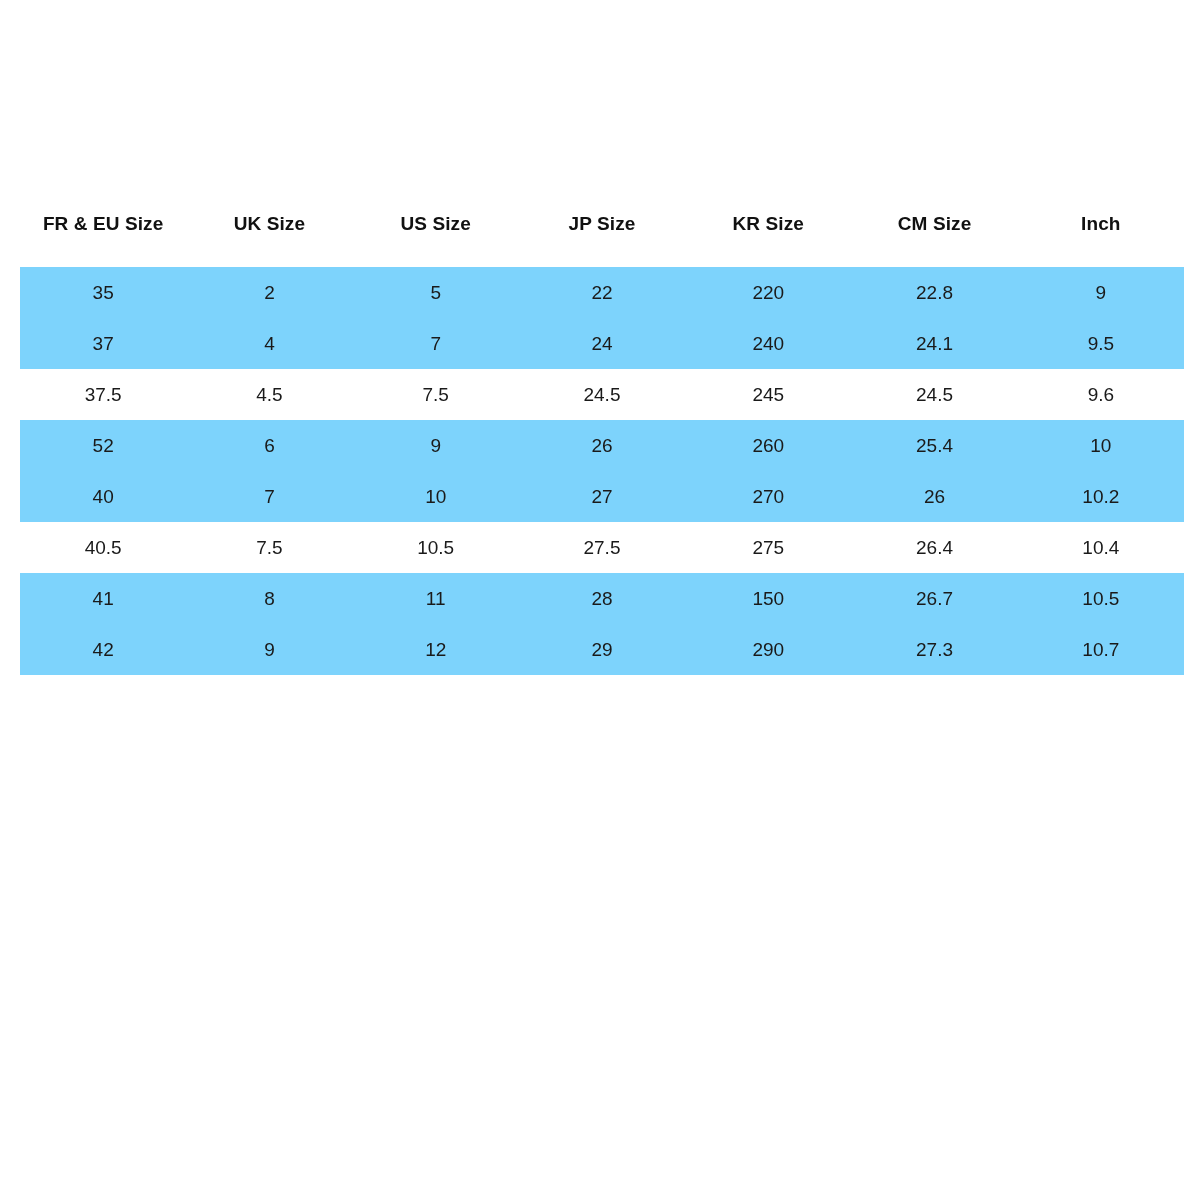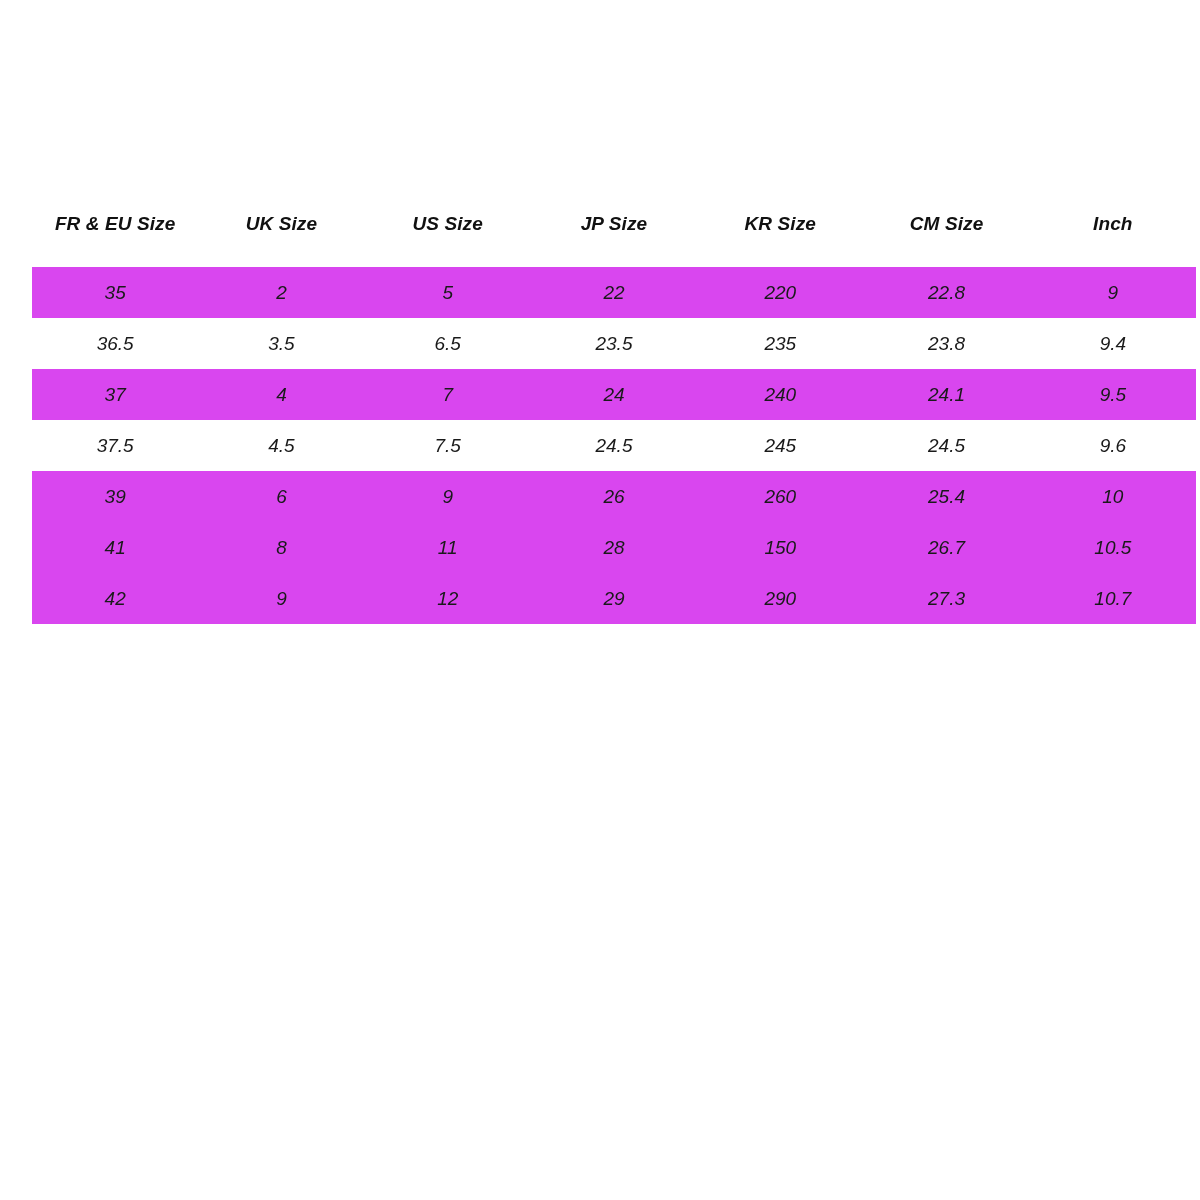--- a/index.html
+++ b/index.html
@@ -11,24 +11,23 @@
   body {
     width: 1200px;
     height: 1200px;
     font-family: "Liberation Sans", sans-serif;
     -webkit-font-smoothing: antialiased;
     overflow: hidden;
   }
 
   #size-chart-wrapper {
     position: absolute;
-    left: 32px;
+    left: 20px;
     top: 180px;
     width: 1164px;
-    font-style: italic;
   }
 
   table.size-chart {
     width: 1164px;
     border-collapse: collapse;
     table-layout: fixed;
     background: #ffffff;
   }
 
   table.size-chart col { width: 166.28px; }
@@ -51,21 +50,21 @@
     height: 51px;
     vertical-align: middle;
     text-align: center;
     font-size: 19px;
     font-weight: 400;
     color: #1a1a1a;
     padding: 0 6px;
     border: 0;
   }
 
-  table.size-chart tbody tr.row-shaded td { background: #d946ef; }
+  table.size-chart tbody tr.row-shaded td { background: #7dd3fc; }
   table.size-chart tbody tr.row-plain  td { background: #ffffff; }
 </style>
 </head>
 <body>
 
 <div id="size-chart-wrapper">
   <table class="size-chart">
     <colgroup>
       <col>
         <col>
@@ -89,55 +88,64 @@
     <tbody id="size-chart-body">
         <tr class="row-shaded">
           <td>35</td>
           <td>2</td>
           <td>5</td>
           <td>22</td>
           <td>220</td>
           <td>22.8</td>
           <td>9</td>
         </tr>
-        <tr class="row-plain">
-          <td>36.5</td>
-          <td>3.5</td>
-          <td>6.5</td>
-          <td>23.5</td>
-          <td>235</td>
-          <td>23.8</td>
-          <td>9.4</td>
-        </tr>
         <tr class="row-shaded">
           <td>37</td>
           <td>4</td>
           <td>7</td>
           <td>24</td>
           <td>240</td>
           <td>24.1</td>
           <td>9.5</td>
         </tr>
         <tr class="row-plain">
           <td>37.5</td>
           <td>4.5</td>
           <td>7.5</td>
           <td>24.5</td>
           <td>245</td>
           <td>24.5</td>
           <td>9.6</td>
         </tr>
         <tr class="row-shaded">
-          <td>39</td>
+          <td>52</td>
           <td>6</td>
           <td>9</td>
           <td>26</td>
           <td>260</td>
           <td>25.4</td>
           <td>10</td>
+        </tr>
+        <tr class="row-shaded">
+          <td>40</td>
+          <td>7</td>
+          <td>10</td>
+          <td>27</td>
+          <td>270</td>
+          <td>26</td>
+          <td>10.2</td>
+        </tr>
+        <tr class="row-plain">
+          <td>40.5</td>
+          <td>7.5</td>
+          <td>10.5</td>
+          <td>27.5</td>
+          <td>275</td>
+          <td>26.4</td>
+          <td>10.4</td>
         </tr>
         <tr class="row-shaded">
           <td>41</td>
           <td>8</td>
           <td>11</td>
           <td>28</td>
           <td>150</td>
           <td>26.7</td>
           <td>10.5</td>
         </tr>

